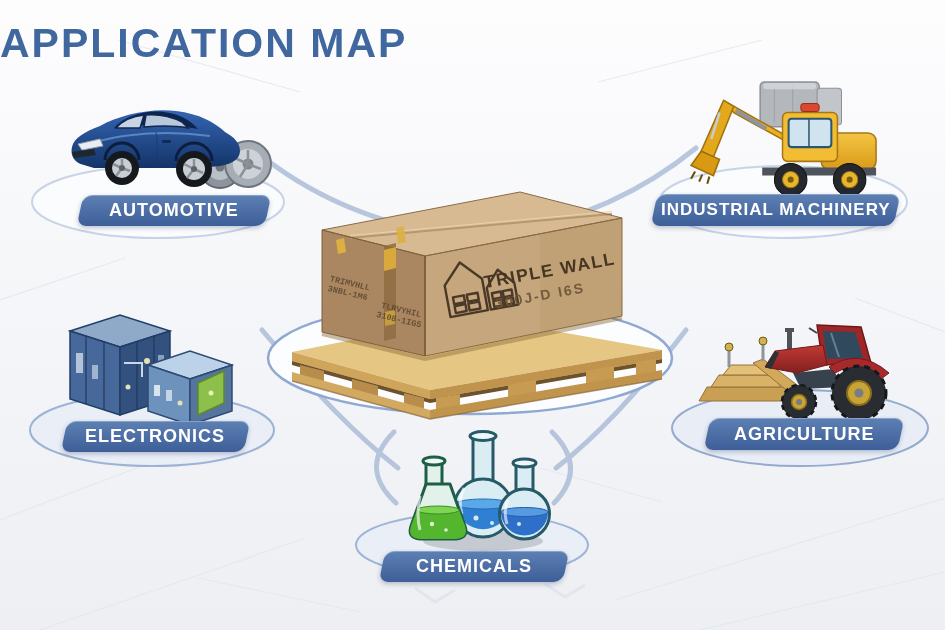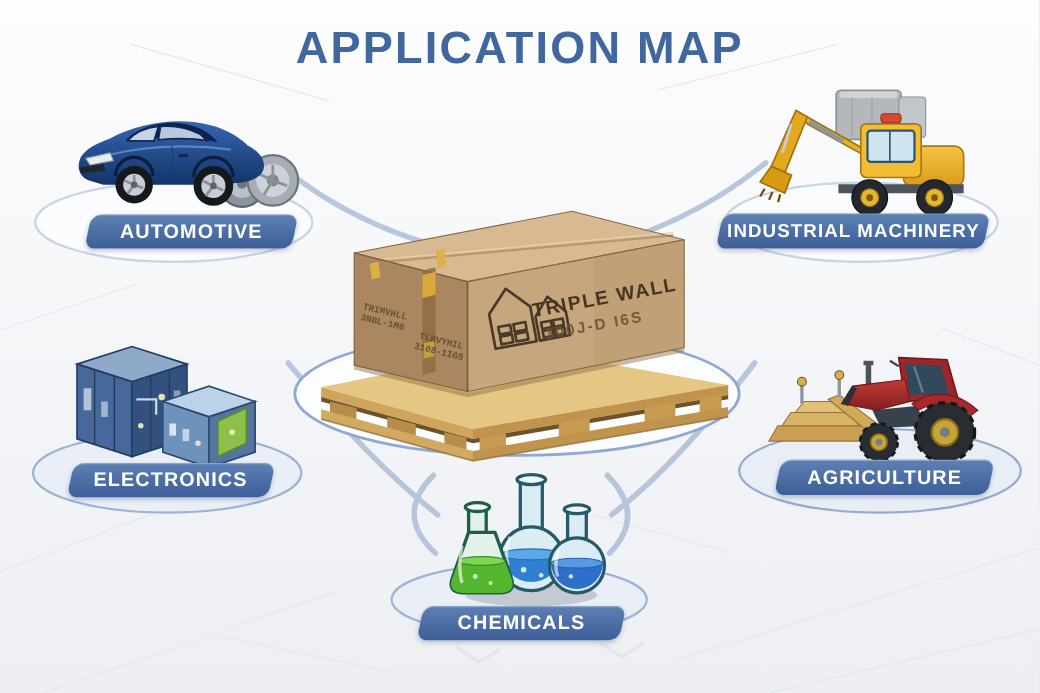--- a/index.html
+++ b/index.html
@@ -3,21 +3,21 @@
 <meta charset="utf-8">
 <style>
   html,body{margin:0;padding:0;background:#e9ebef;}
   .stage{
     position:relative;width:945px;height:630px;overflow:hidden;
     background:linear-gradient(180deg,#fdfdfe 0%,#f4f5f8 55%,#edeff3 100%);
     font-family:"Liberation Sans",sans-serif;
   }
   .layer{position:absolute;left:0;top:0;}
   .title{
-    position:absolute;left:0;top:20px;width:945px;text-align:center;
+    position:absolute;left:0;top:20px;width:945px;
     font-size:41px;font-weight:bold;letter-spacing:2px;color:#41679f;z-index:6;
   }
   .illus{position:absolute;z-index:3;}
   .badge{
     position:absolute;z-index:5;display:flex;align-items:center;justify-content:center;
     background:linear-gradient(180deg,#5d80b4 0%,#3d5e98 100%);
     border-radius:9px;transform:skewX(-12deg);
     box-shadow:0 2px 5px rgba(40,60,100,.30), inset 0 1px 0 rgba(255,255,255,.28);
   }
   .badge span{

